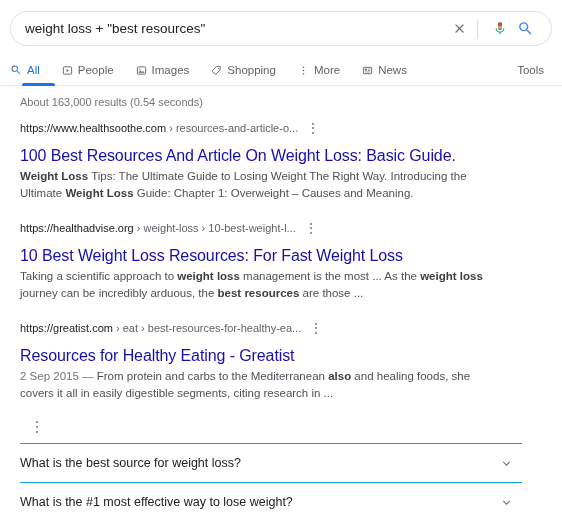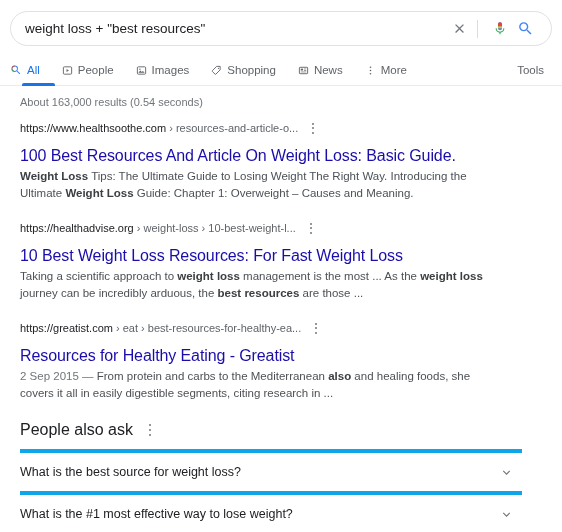--- a/index.html
+++ b/index.html
@@ -185,21 +185,21 @@
     align-items: center;
     font-size: 16px;
     color: #202124;
     padding-bottom: 10px;
   }
   .paa-head .kebab { margin-left: 13px; height: 12px; }
   .paa-q {
     display: flex;
     align-items: center;
     justify-content: space-between;
-    border-top: 4px solid #0ea5e9;
+    border-top: 1px solid #0ea5e9;
     height: 38px;
     font-size: 12.5px;
     color: #202124;
     cursor: pointer;
   }
   .chev {
     margin-right: 9px;
     display: inline-flex;
   }
   .feedback {
@@ -281,41 +281,41 @@
         <path fill="none" stroke="#5f6368" stroke-width="2" d="M12.4 3H20v7.6l-9.3 9.3a1.4 1.4 0 0 1-2 0l-5.6-5.6a1.4 1.4 0 0 1 0-2z"></path>
         <circle cx="16.3" cy="7.2" r="1.3" fill="#5f6368"></circle>
       </svg>
     </span>
     <span>Shopping</span>
   </div>
 
   <div class="tab">
     <span class="tab-ico">
       <svg width="11" height="11" viewBox="0 0 24 24">
+        <circle cx="12" cy="5" r="1.8" fill="#5f6368"></circle>
+        <circle cx="12" cy="12" r="1.8" fill="#5f6368"></circle>
+        <circle cx="12" cy="19" r="1.8" fill="#5f6368"></circle>
+      </svg>
+    </span>
+    <span>More</span>
+  </div>
+
+  <div class="tab">
+    <span class="tab-ico">
+      <svg width="11" height="11" viewBox="0 0 24 24">
         <rect x="3" y="5" width="18" height="14" rx="1.5" fill="none" stroke="#5f6368" stroke-width="2"></rect>
         <rect x="6" y="8" width="5" height="4" fill="#5f6368"></rect>
         <rect x="13" y="8" width="5" height="1.4" fill="#5f6368"></rect>
         <rect x="13" y="11" width="5" height="1.4" fill="#5f6368"></rect>
         <rect x="6" y="14.5" width="12" height="1.4" fill="#5f6368"></rect>
       </svg>
     </span>
     <span>News</span>
   </div>
 
-  <div class="tab">
-    <span class="tab-ico">
-      <svg width="11" height="11" viewBox="0 0 24 24">
-        <circle cx="12" cy="5" r="1.8" fill="#5f6368"></circle>
-        <circle cx="12" cy="12" r="1.8" fill="#5f6368"></circle>
-        <circle cx="12" cy="19" r="1.8" fill="#5f6368"></circle>
-      </svg>
-    </span>
-    <span>More</span>
-  </div>
-
   <div class="tools-btn">Tools</div>
   <div class="tab-underline"></div>
 </div>
 <div class="tabs-divider"></div>
 
 <div class="result-stats">About 163,000 results (0.54 seconds)</div>
 
 <div class="results">
 
   <div class="result">
@@ -353,21 +353,20 @@
           <i></i>
         </span>
     </div>
     <div class="res-title">Resources for Healthy Eating - Greatist</div>
     <div class="res-snippet"><span class="date">2 Sep 2015 — </span><span>From protein and carbs to the Mediterranean </span><b>also</b><span> and healing foods, she covers it all in easily digestible segments, citing research in ...</span></div>
   </div>
 </div>
 
 <div class="paa">
   <div class="paa-head">
-    <span>People also ask</span>
     <span class="kebab">
         <i></i>
         <i></i>
         <i></i>
       </span>
   </div>
 
   <div class="paa-q">
     <span>What is the best source for weight loss?</span>
     <span class="chev">

